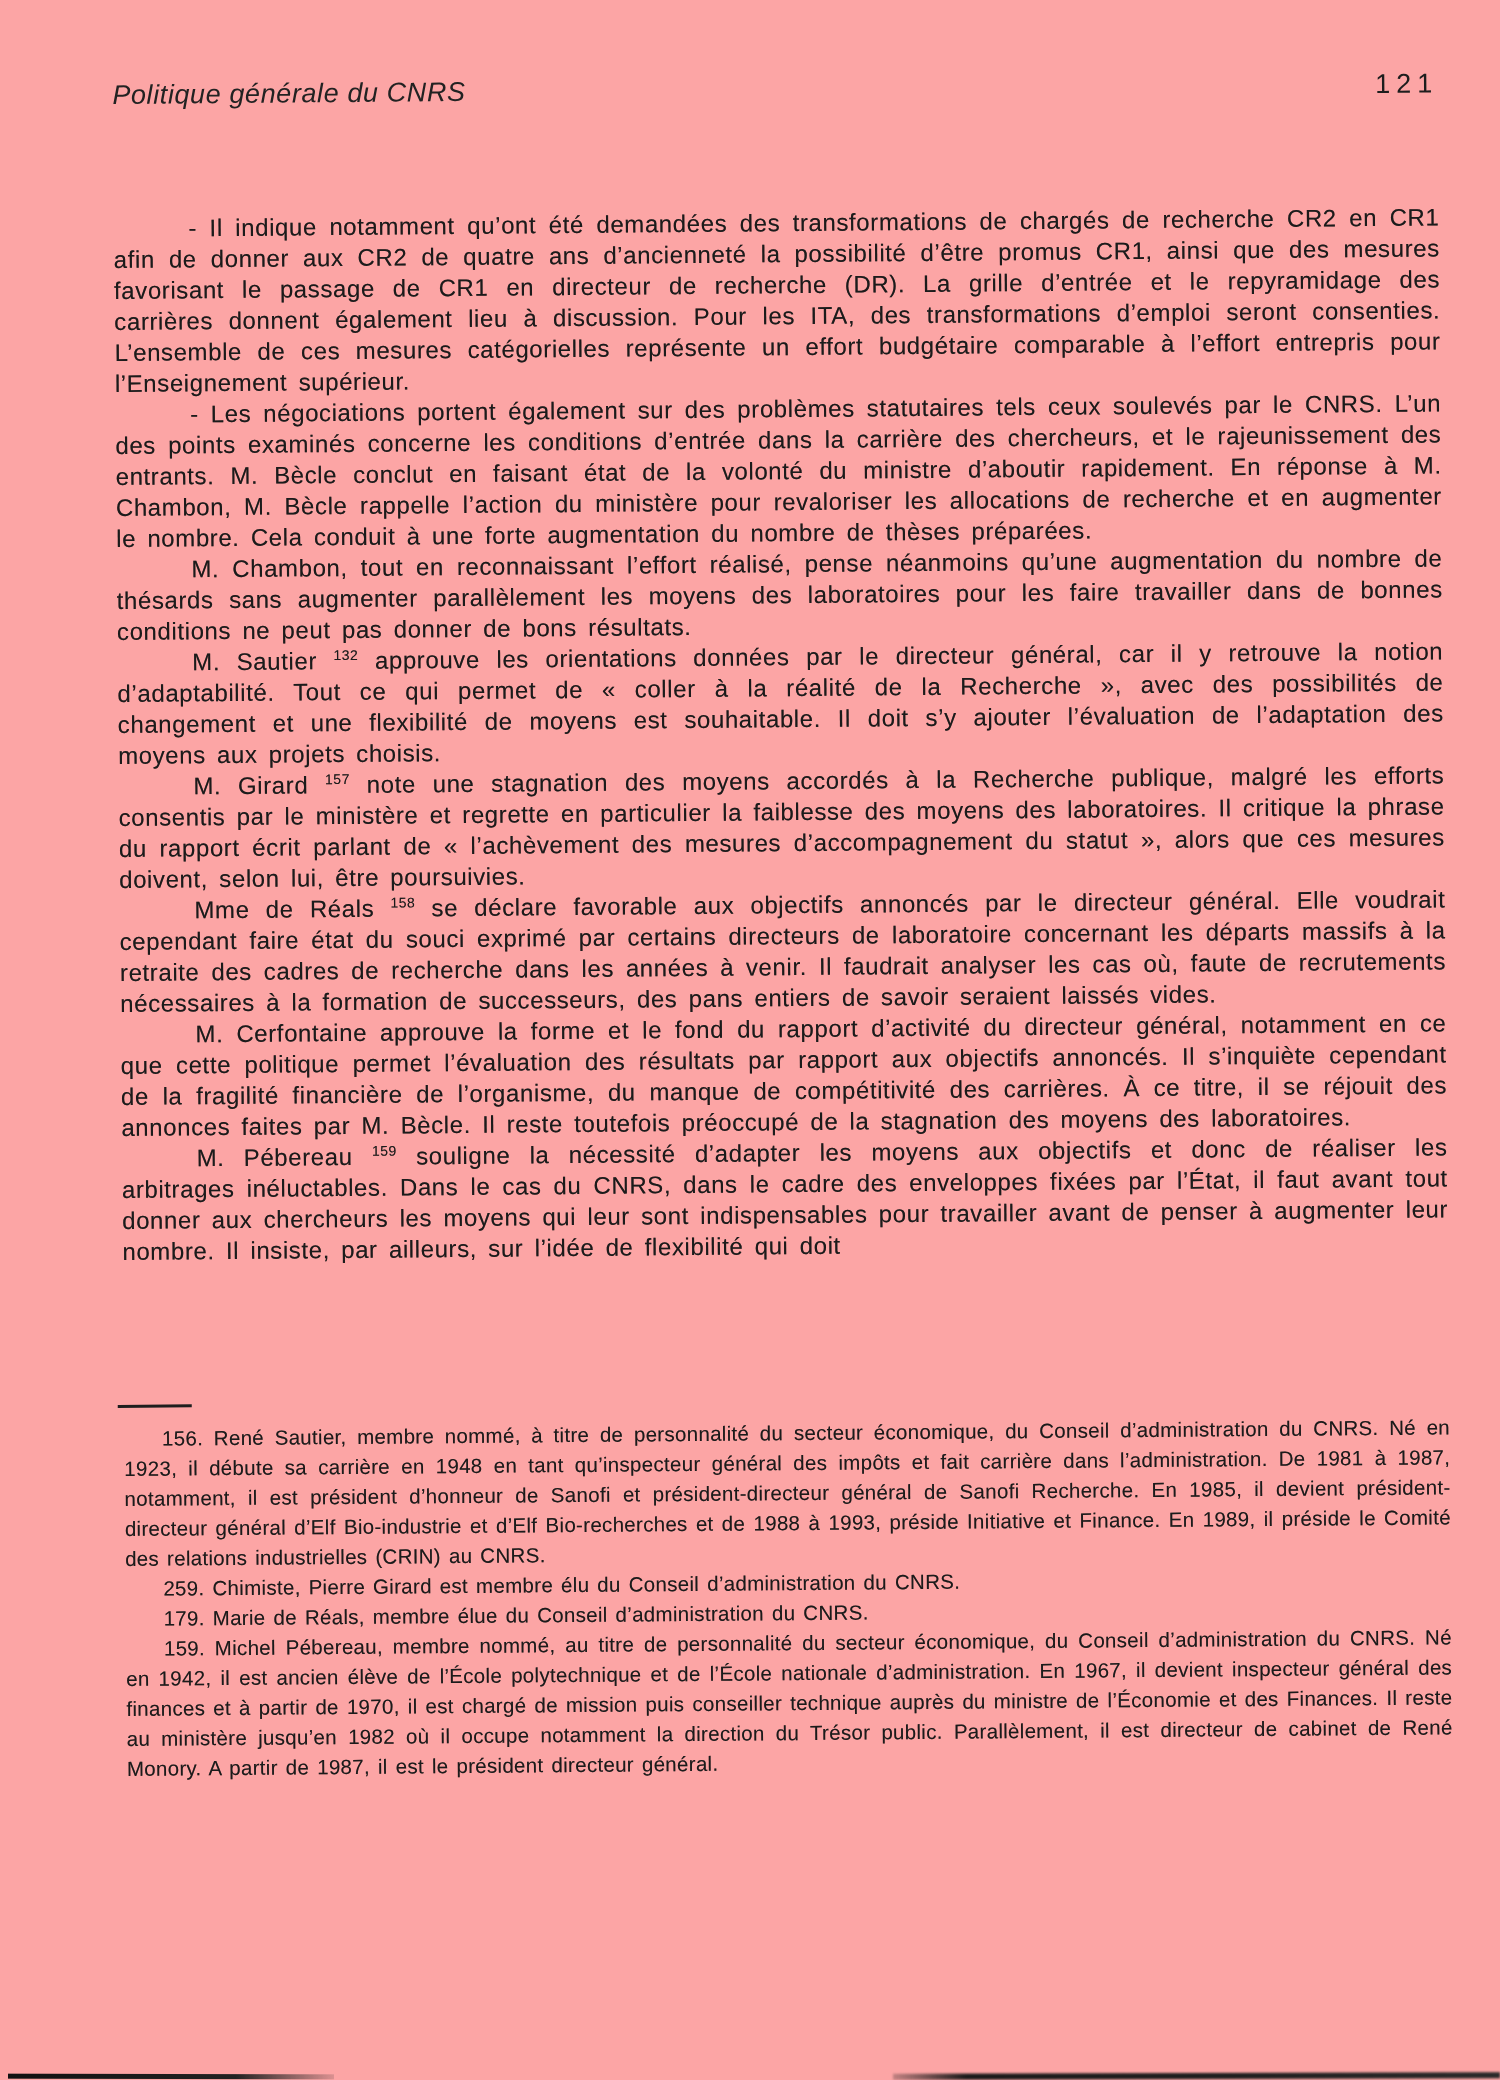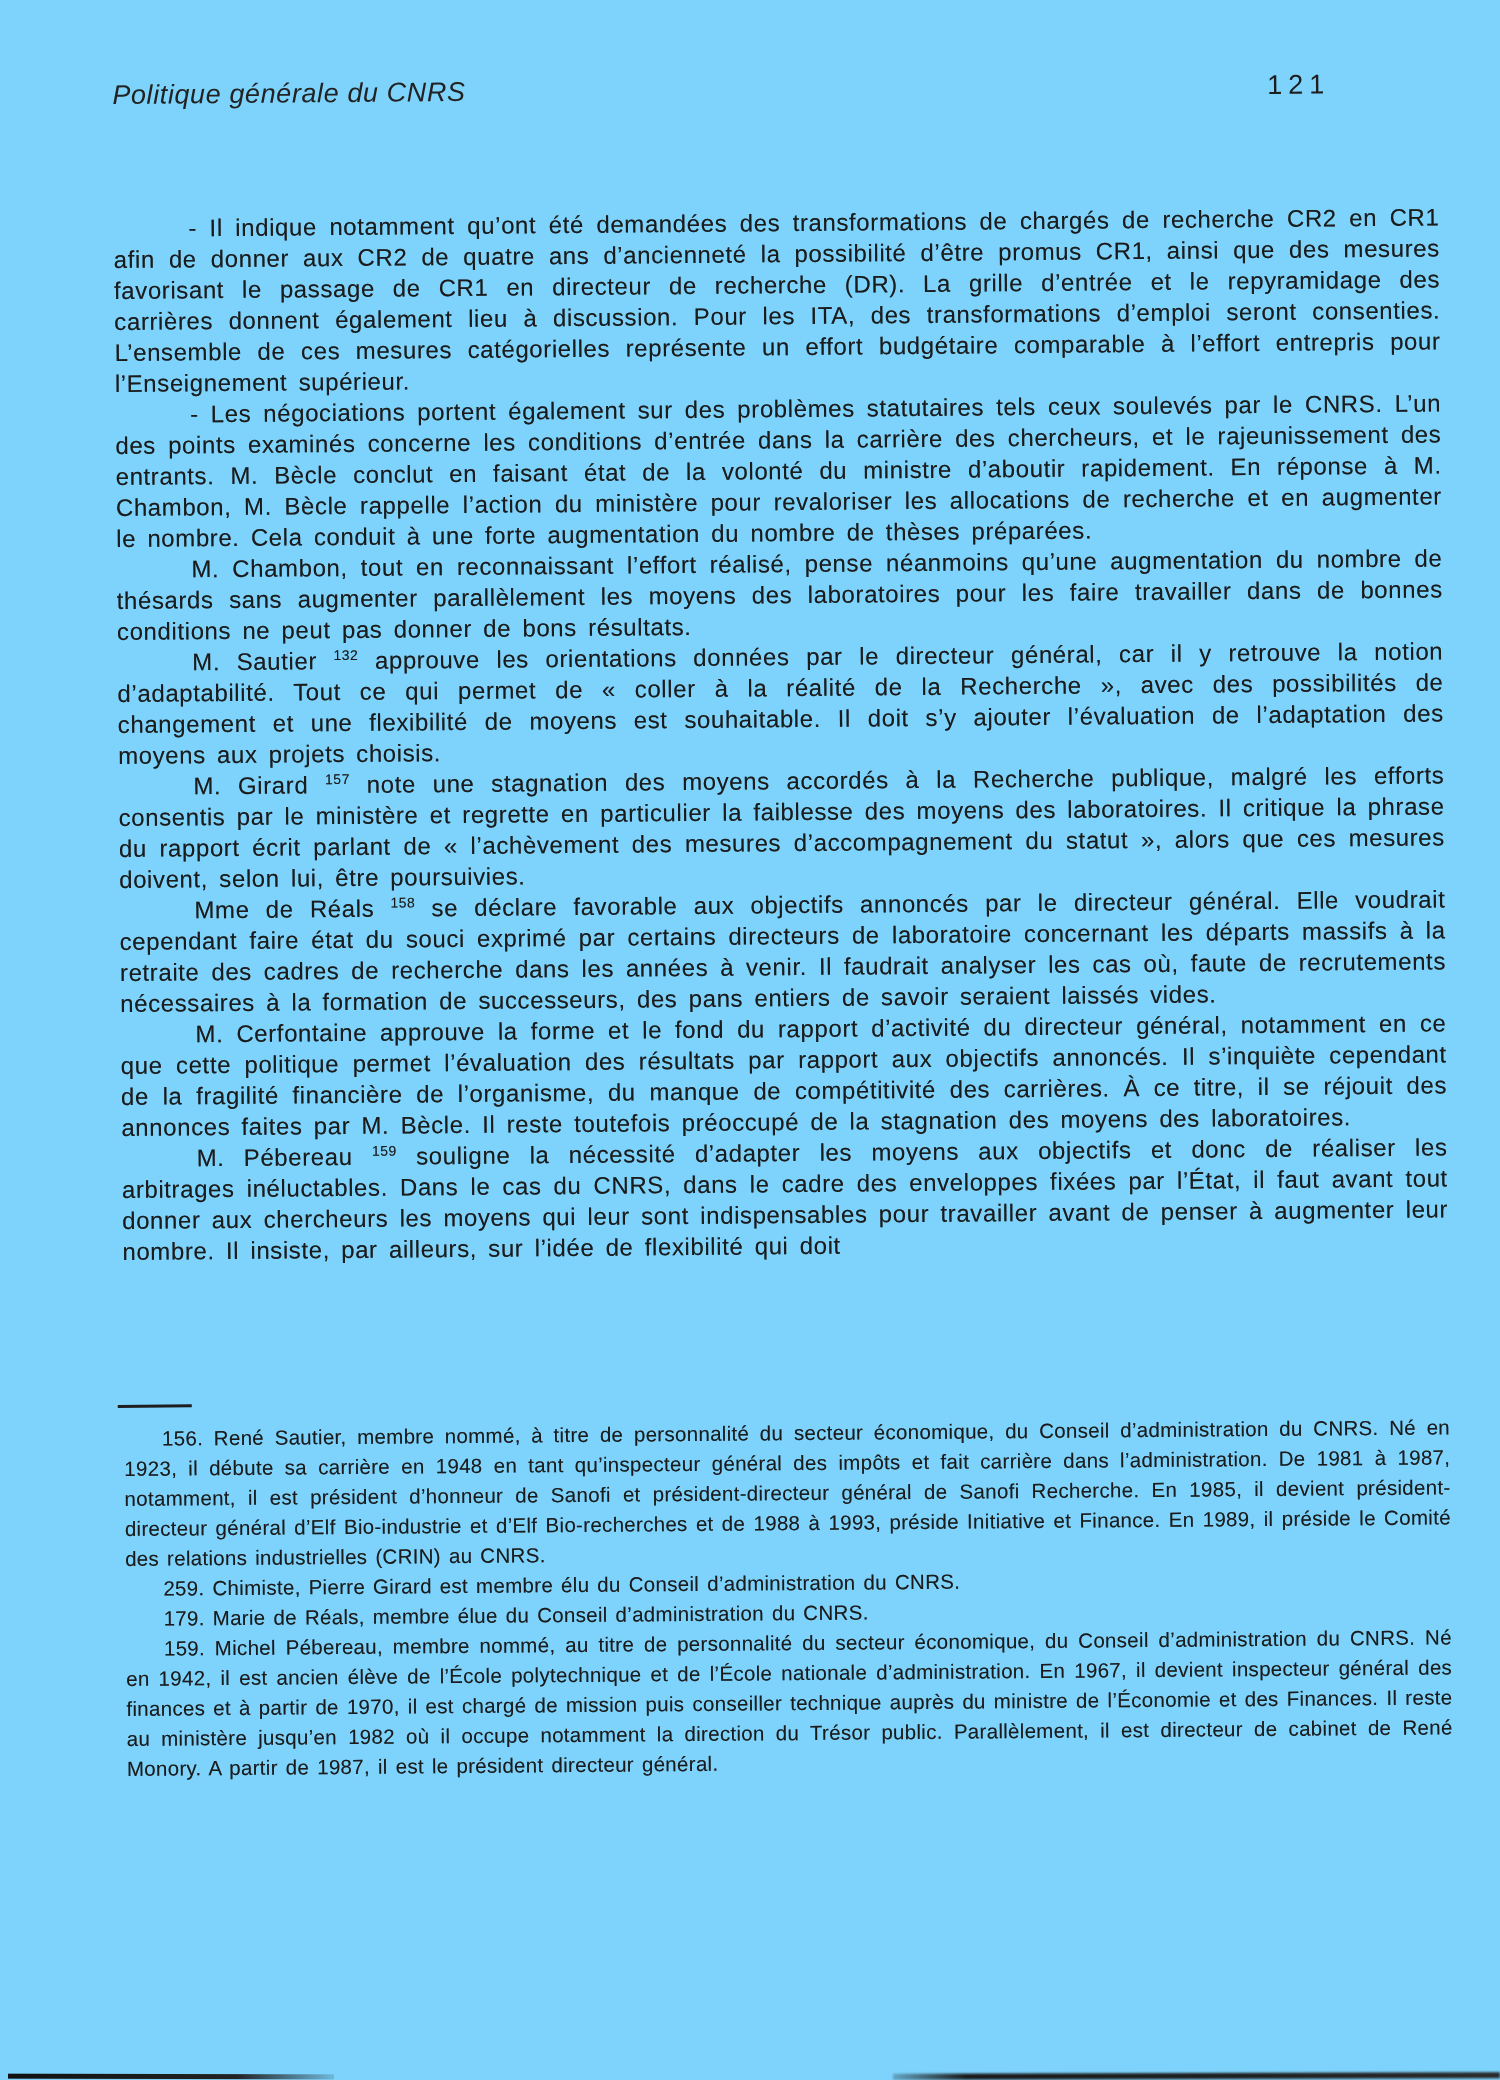--- a/index.html
+++ b/index.html
@@ -8,21 +8,21 @@
     background: #ffffff;
     width: 1500px;
     height: 2080px;
     overflow: hidden;
     font-family: "Liberation Sans", sans-serif;
   }
   .page {
     position: relative;
     width: 1500px;
     height: 2080px;
-    background: #7dd3fc;
+    background: #fca5a5;
     color: #1b1b1b;
   }
   
   .content {
     position: absolute;
     left: 112px;
     top: 60px;
     width: 1326px;
     height: 1980px;
     transform: rotate(-0.5deg);
@@ -39,21 +39,20 @@
   }
   .doc-title {
     font-style: italic;
     font-size: 27px;
     letter-spacing: 0.6px;
     color: #222222;
   }
   .page-number {
     font-size: 27px;
     letter-spacing: 6px;
-    margin-right: 108px;
     color: #1d1d1d;
   }
   .body-text {
     position: absolute;
     top: 153px;
     left: 0;
     width: 100%;
   }
   .body-text p {
     margin: 0;

